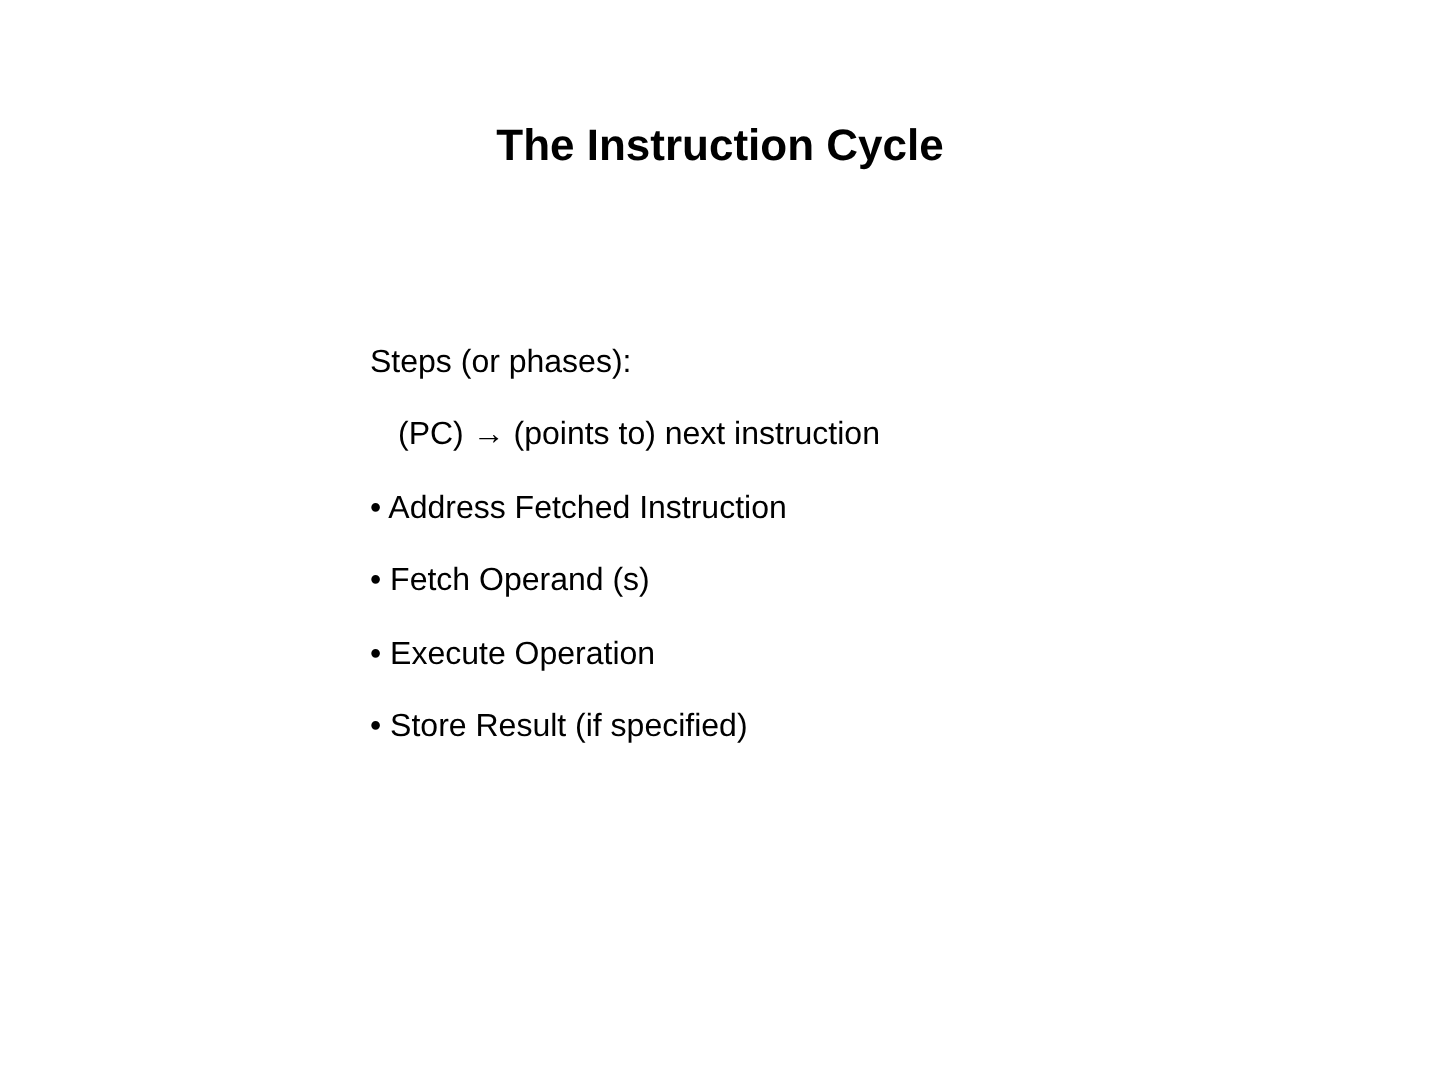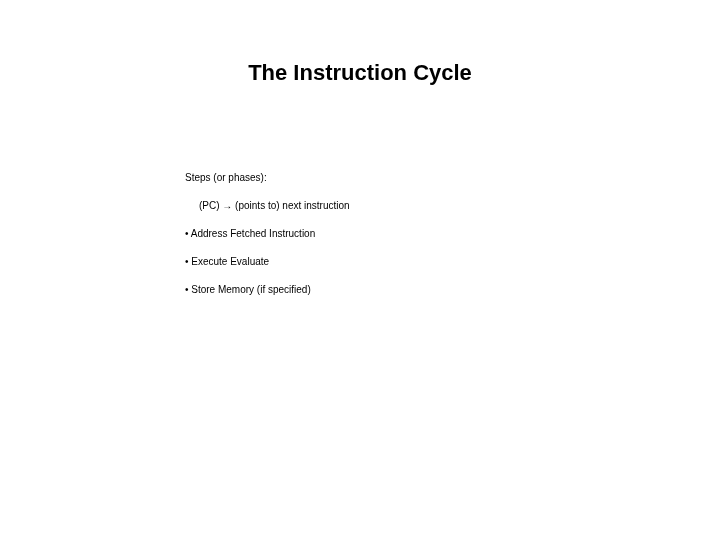--- a/index.html
+++ b/index.html
@@ -21,21 +21,21 @@
       padding: 60px 0 0 0;
     }
     .title {
       font-size: 22px;
       font-weight: bold;
       text-align: center;
       margin-bottom: 85px;
     }
     .content {
       padding-left: 185px;
-      font-size: 10px;
+      font-size: 16px;
       line-height: 1.4;
     }
     .intro {
       margin-bottom: 14px;
     }
     .bullet-item {
       margin-bottom: 14px;
     }
     .sub-item {
       padding-left: 14px;
@@ -58,16 +58,17 @@
   <div class="content">
     <div class="intro">Steps (or phases):</div>
 
 
     <div class="sub-item">
       <span>(PC) </span><span class="arrow-right"></span><span> (points to) next instruction</span>
     </div>
 
 
     <div class="bullet-item">• Address Fetched Instruction</div>
-    <div class="bullet-item">• Execute Evaluate</div>
-    <div class="bullet-item">• Store Memory (if specified)</div>
+    <div class="bullet-item">• Fetch Operand (s)</div>
+    <div class="bullet-item">• Execute Operation</div>
+    <div class="bullet-item">• Store Result (if specified)</div>
   </div>
 </div>
 
 </body></html>

